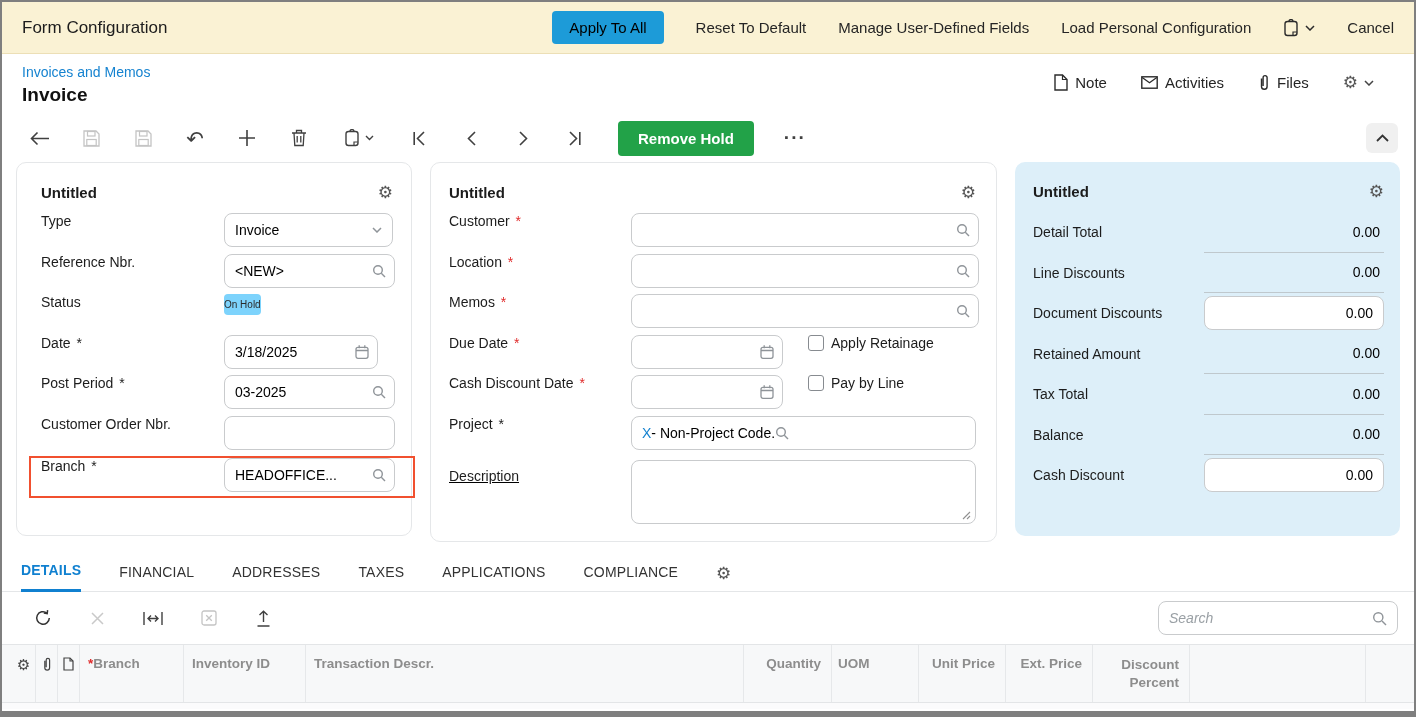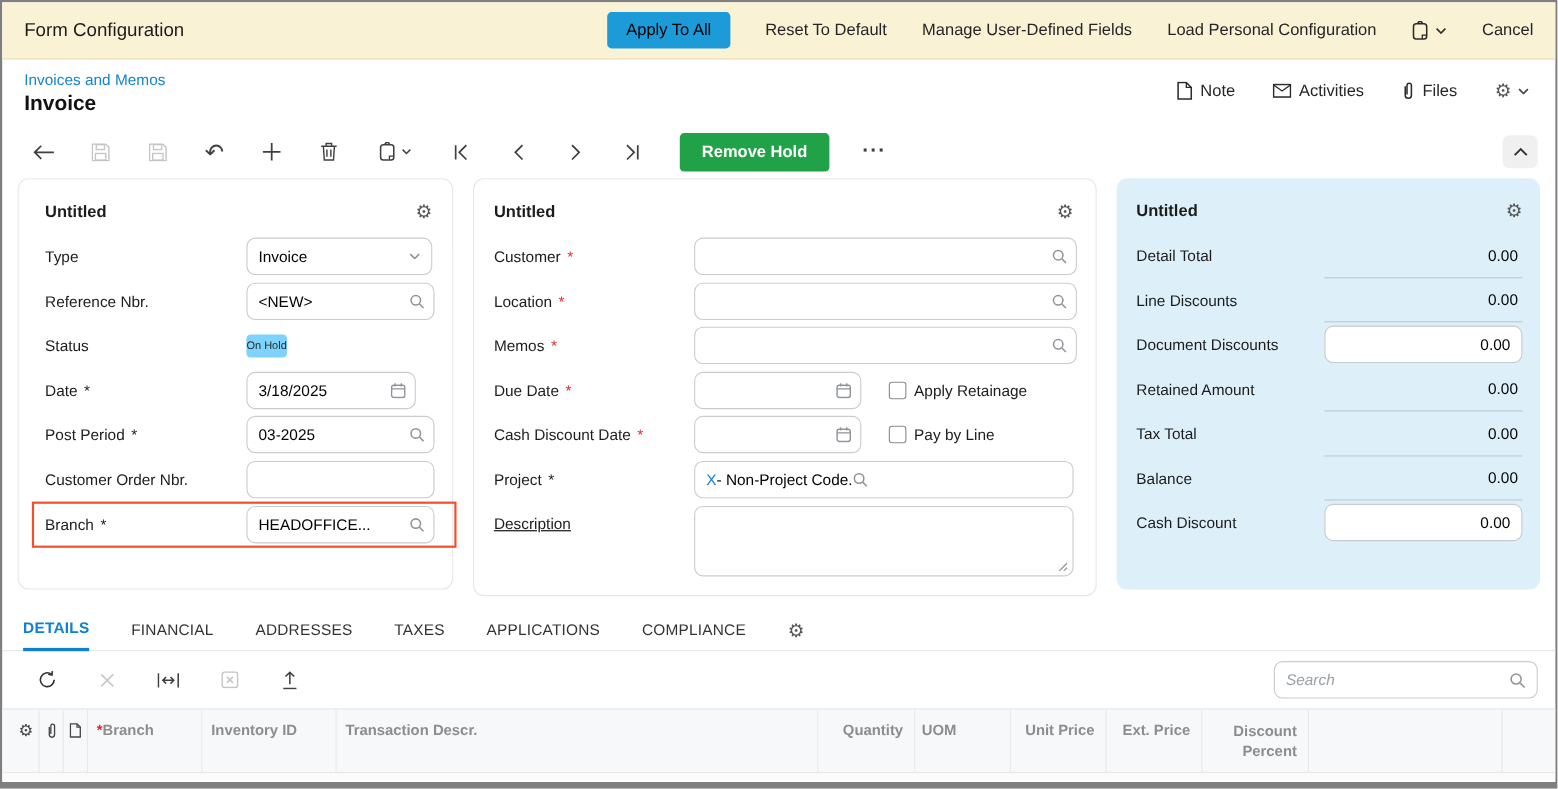--- a/index.html
+++ b/index.html
@@ -21,21 +21,21 @@
   .btn-primary {
     background: #1d9bd8; color: #000000; font-size: 15px; border: none;
     border-radius: 4px; padding: 8px 17px; cursor: pointer;
   }
   .icon-btn { display: inline-flex; align-items: center; gap: 6px; cursor: pointer; }
 
   
   .page-header { position: relative; padding: 10px 20px 4px; height: 62px; }
   .breadcrumb { color: #1683d0; font-size: 14px; cursor: pointer; }
   .page-title { font-size: 19px; font-weight: bold; color: #111; margin-top: 4px; }
-  .header-links { position: absolute; right: 24px; top: 20px; display: flex; align-items: flex-end; gap: 34px; }
+  .header-links { position: absolute; right: 40px; top: 20px; display: flex; align-items: flex-end; gap: 34px; }
   .hlink { display: flex; align-items: center; gap: 7px; font-size: 15px; color: #252525; cursor: pointer; }
   .gear { font-size: 17px; color: #555; line-height: 1; }
 
   
   .main-toolbar { height: 44px; display: flex; align-items: center; padding: 0 16px 0 26px; gap: 30px; }
   .tb { width: 22px; height: 22px; display: flex; align-items: center; justify-content: center; cursor: pointer; color:#404040; }
   .tb.disabled { cursor: default; }
   .glyph20 { font-size: 21px; line-height: 1; color: #404040; }
   .btn-green {
     background: #22a248; color: #fff; font-size: 15px; font-weight: bold; border: none;
@@ -51,21 +51,21 @@
   .panels { display: flex; gap: 18px; padding: 2px 14px 0; height: 388px; align-items: flex-start; }
   .card {
     background: #fff; border: 1px solid #e5e7e9; border-radius: 10px;
     padding: 14px 18px 14px 24px; height: 374px;
   }
   .card-1 { width: 396px; }
   .card-2 { width: 567px; padding-left: 18px; padding-right: 20px; height: 380px; }
   .card-3 { width: 392px; background: #ddeff9; border: none; padding: 14px 16px 14px 18px; }
   .card-head { display: flex; align-items: center; justify-content: space-between; height: 30px; margin-bottom: 6px; }
   .card-title { font-size: 15px; font-weight: bold; color: #1c1c1c; }
-  .frow { display: flex; align-items: center; height: 40.5px; }
+  .frow { display: flex; align-items: flex-start; height: 40.5px; }
   .flbl { font-size: 14px; color: #1c1c1c; flex: 0 0 183px; }
   .card-2 .flbl { flex: 0 0 182px; }
   .req { color: #1c1c1c; margin-left: 2px; }
   .req.red { color: #e02b2b; }
   .fld { position: relative; }
   .inp {
     height: 34px; width: 171px; border: 1px solid #c9cbcd; border-radius: 8px;
     font-family: "Liberation Sans", sans-serif; font-size: 14px; color: #000;
     padding: 0 28px 0 10px; background: #fff; outline: none;
   }

